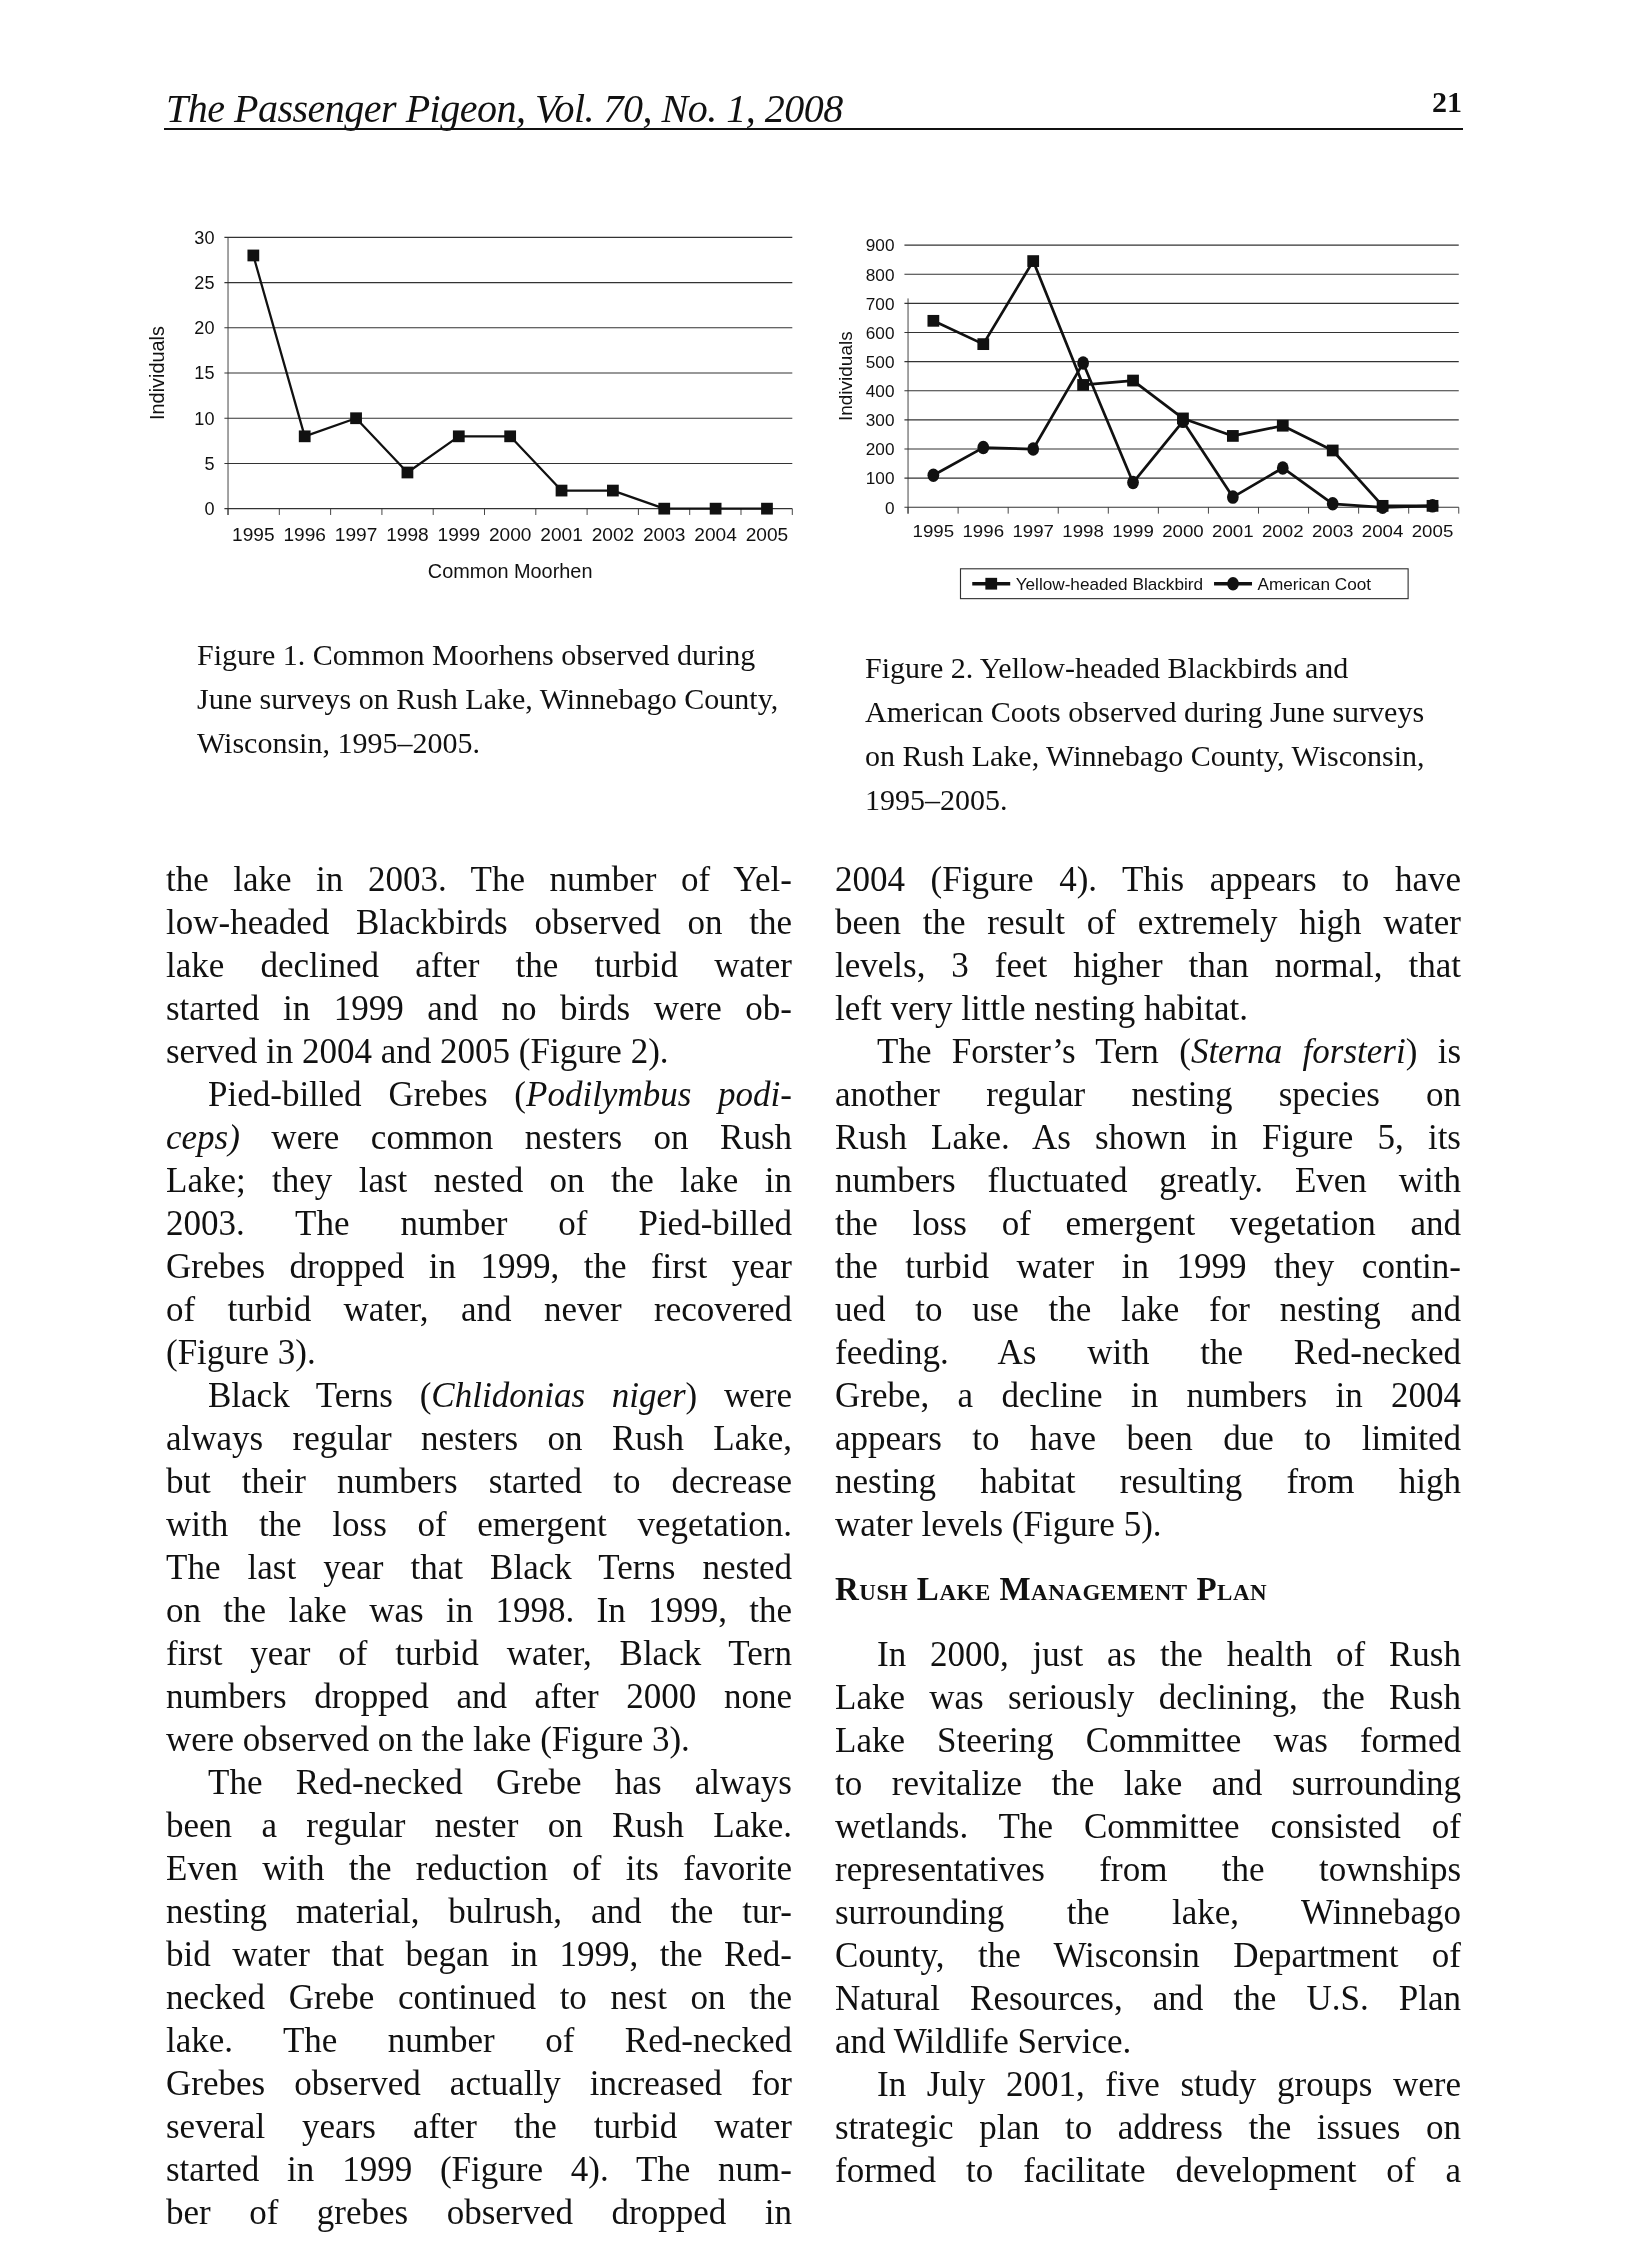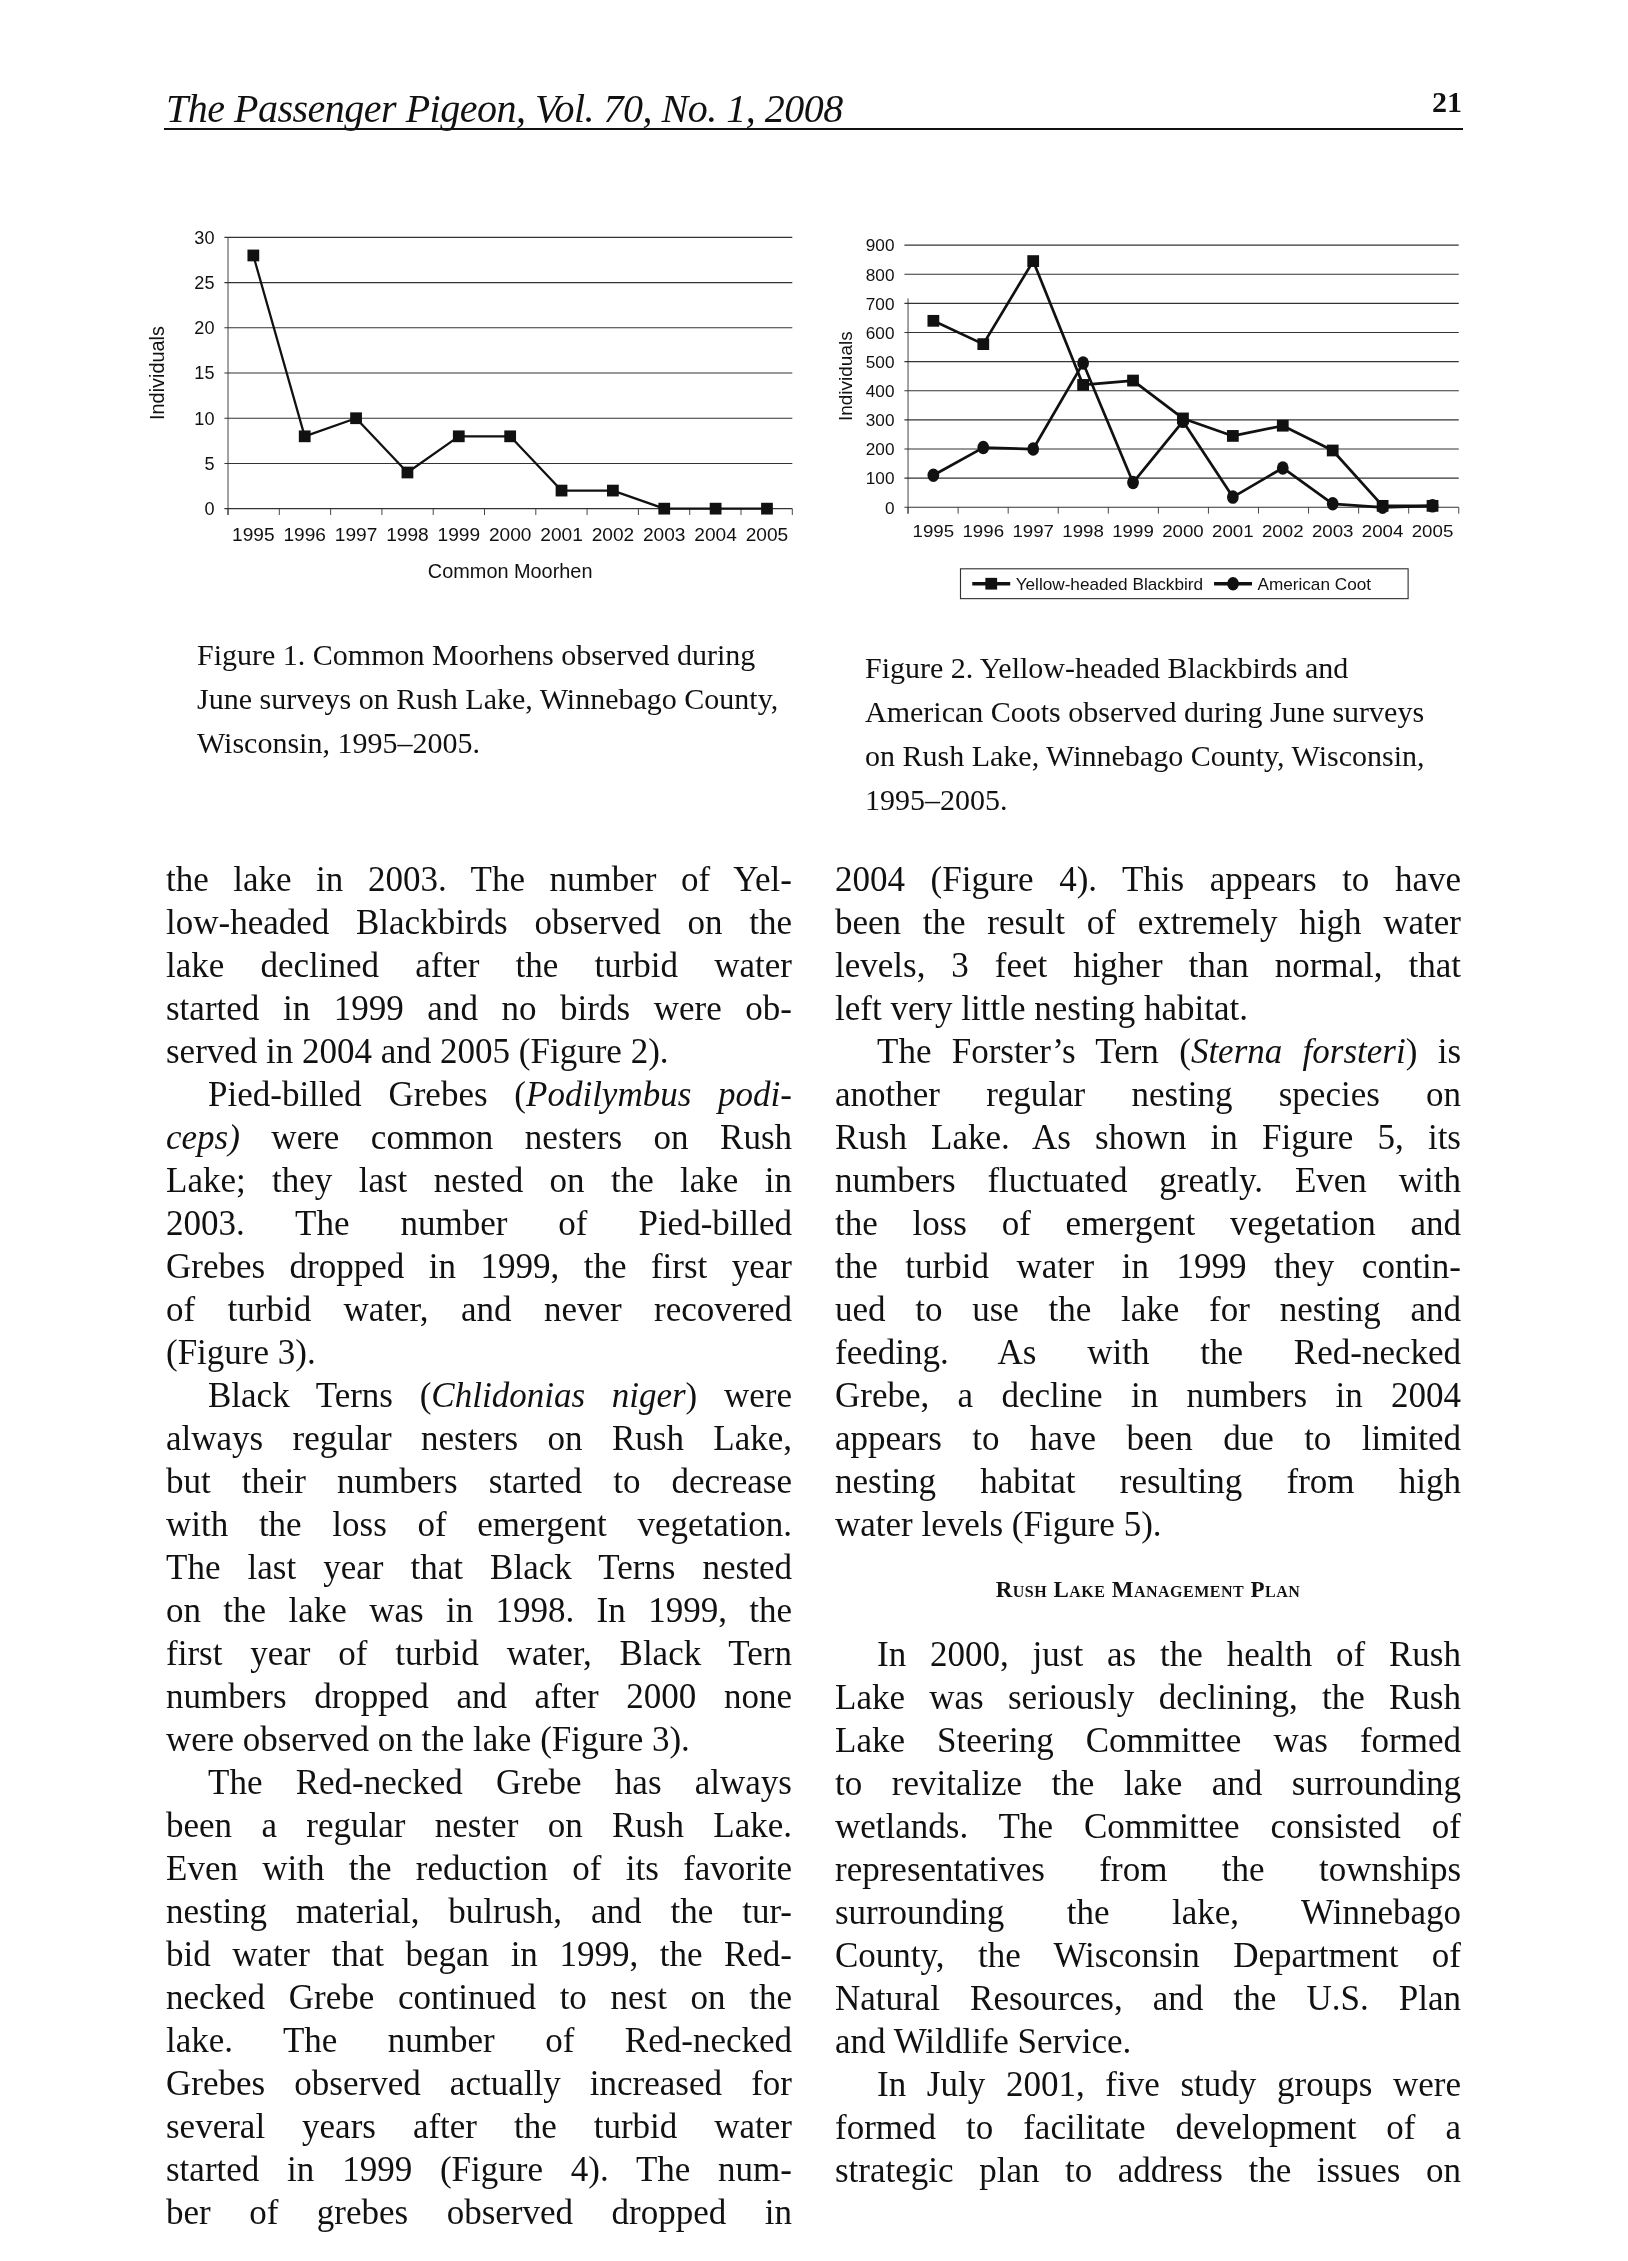--- a/index.html
+++ b/index.html
@@ -16,22 +16,22 @@
 
   .caption { position: absolute; font-size: 30px; line-height: 44px; }
   .caption .ln { display: block; white-space: nowrap; margin-left: 31px; }
 
   .column { position: absolute; width: 626px; }
   .column .ln { display: block; height: 43px; line-height: 43px; font-size: 35px; white-space: nowrap;
                 text-align: justify; text-align-last: justify; overflow: visible; }
   .column .ln.last { text-align-last: left; }
   .column .ln.indent { text-indent: 42px; }
   .column .ln .it { font-style: italic; margin-top: 10px; }
-  .section-head { display: block; height: 87px; line-height: 87px; text-align: center; font-weight: bold;
-                  font-size: 23px; font-variant: small-caps; letter-spacing: 0.5px; }
+  .section-head { display: block; height: 87px; line-height: 87px; font-weight: bold;
+                  font-size: 33px; font-variant: small-caps; letter-spacing: 0.5px; }
 </style>
 </head>
 <body>
 
 <div id="running-head" class="serif">
   <span class="journal">The Passenger Pigeon, Vol. 70, No. 1, 2008</span>
   <span class="page-num">21</span>
 </div>
 <div id="head-rule"></div>
 
@@ -248,17 +248,17 @@
       <span class="ln">Lake was seriously declining, the Rush</span>
       <span class="ln">Lake Steering Committee was formed</span>
       <span class="ln">to revitalize the lake and surrounding</span>
       <span class="ln">wetlands. The Committee consisted of</span>
       <span class="ln">representatives from the townships</span>
       <span class="ln">surrounding the lake, Winnebago</span>
       <span class="ln">County, the Wisconsin Department of</span>
       <span class="ln">Natural Resources, and the U.S. Plan</span>
       <span class="ln last">and Wildlife Service.</span>
       <span class="ln indent">In July 2001, five study groups were</span>
+      <span class="ln">strategic plan to address the issues on</span>
       <span class="ln">formed to facilitate development of a</span>
-      <span class="ln">strategic plan to address the issues on</span>
     </div>
 </div>
 
 
 </body></html>

